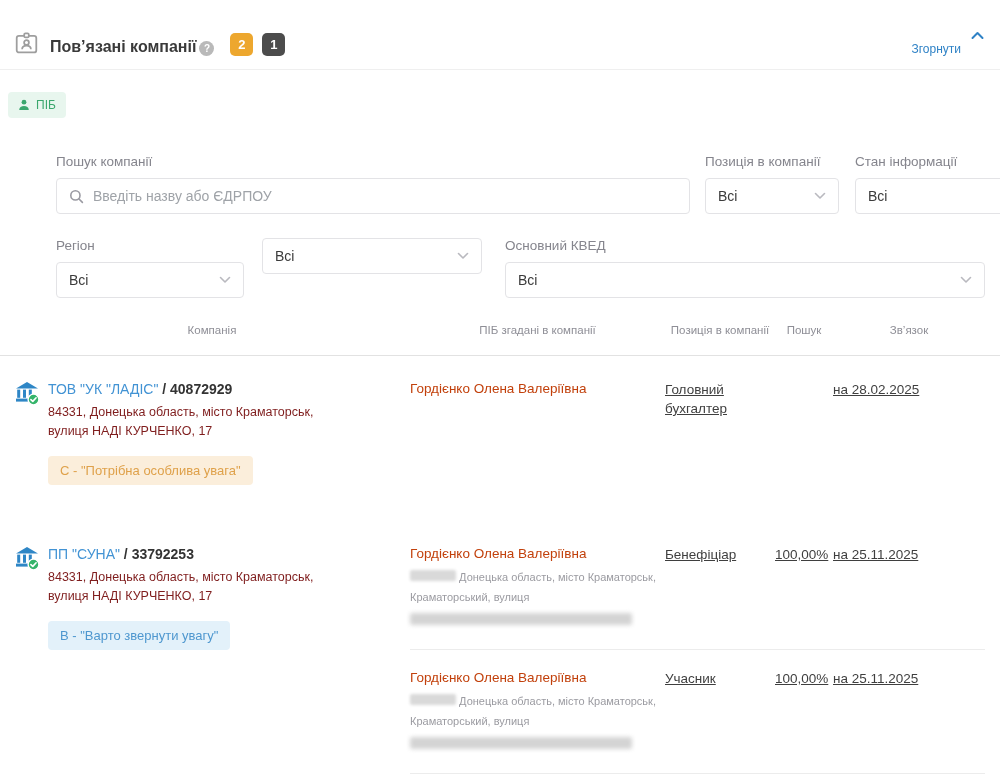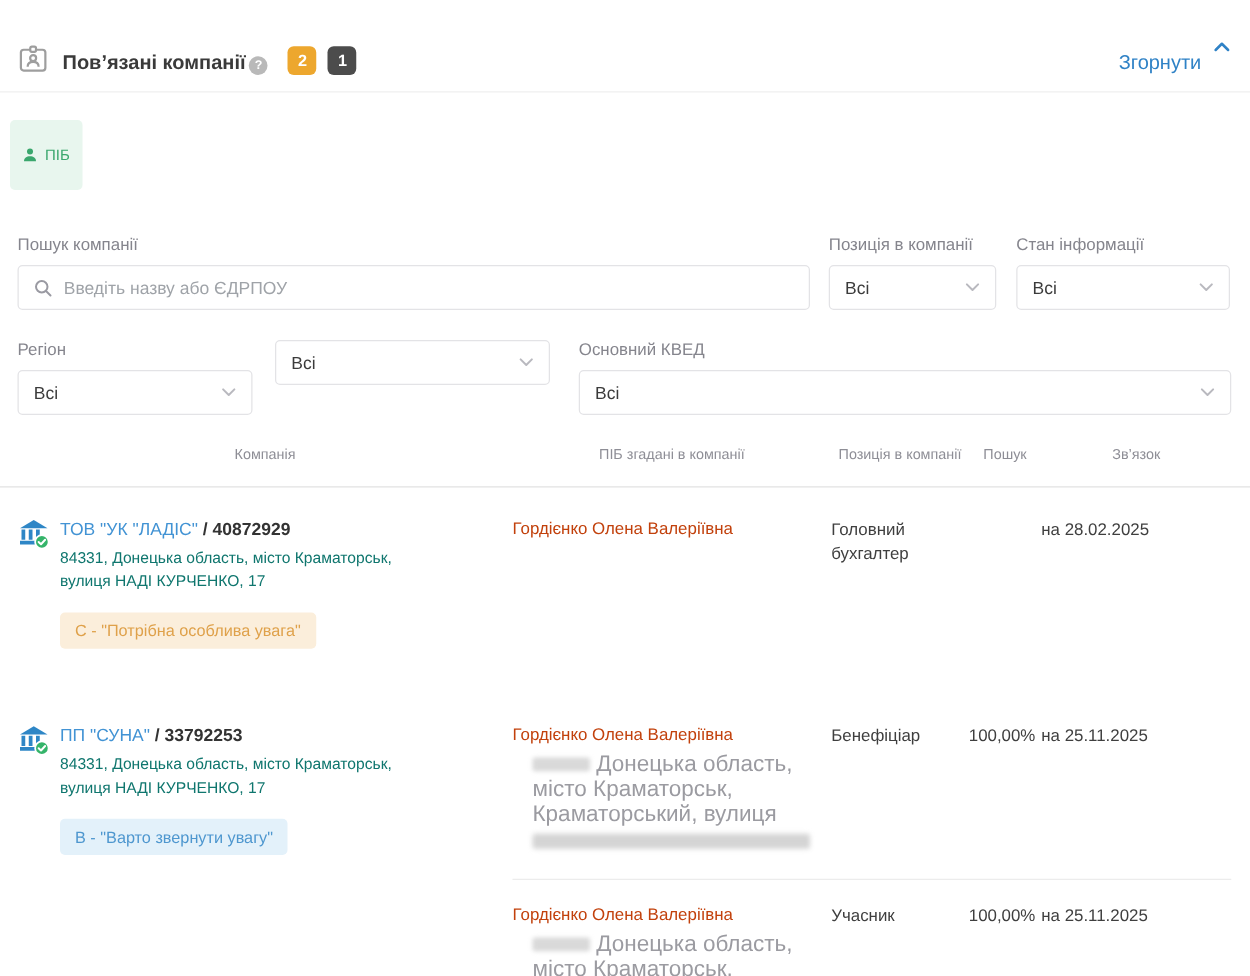--- a/index.html
+++ b/index.html
@@ -22,28 +22,28 @@
   .title-icon{width:25px;height:25px;margin-right:11px;flex:none;display:flex;}
   .panel-title{font-size:16px;font-weight:700;color:#3a3a3a;}
   .help-icon{width:15px;height:15px;border-radius:50%;background:#b9b9b9;color:#fff;
     font-size:10px;font-weight:700;display:flex;align-items:center;justify-content:center;margin-left:3px;}
   .count-badges{display:flex;gap:9px;margin-left:16px;}
   .count-badge{min-width:23px;height:23px;border-radius:5px;color:#fff;font-size:13px;font-weight:700;
     display:flex;align-items:center;justify-content:center;padding:0 5px;}
   .count-badge.orange{background:var(--c-badge_count_orange,#eda72e);}
   .count-badge.dark{background:var(--c-badge_count_dark,#4c4c4c);}
   .collapse-link{margin-left:auto;display:flex;align-items:center;gap:10px;cursor:pointer;}
-  .collapse-label{font-size:16px;color:var(--c-accent_blue,#2f82c6);margin-top:28px;}
+  .collapse-label{font-size:12px;color:var(--c-accent_blue,#2f82c6);margin-top:28px;}
   
   .chip-row{padding:22px 0 0 8px;}
   .chip{display:inline-flex;align-items:center;gap:6px;background:var(--c-chip_green_bg,#e8f6ee);
-    color:var(--c-chip_green_text,#3aa76d);font-size:12px;padding:21px 10px;border-radius:4px;cursor:pointer;}
+    color:var(--c-chip_green_text,#3aa76d);font-size:12px;padding:6px 10px;border-radius:4px;cursor:pointer;}
   
   .filters{padding:36px 15px 0 14px;}
-  .filter-row{display:flex;}
+  .filter-row{display:flex;margin-left:42px;}
   .filter-row.second{margin-top:24px;}
   .filter-label{font-size:13.5px;color:#85858d;margin-bottom:9px;}
   .control{height:36px;border:1px solid #e3e3e6;border-radius:4px;background:#fff;
     display:flex;align-items:center;font-size:14px;color:#3b3b3b;}
   .search-group{width:634px;flex:none;}
   .search-box{padding:0 10px 0 12px;cursor:text;}
   .search-box input{border:none;outline:none;flex:1;font:inherit;font-size:14px;margin-left:9px;color:#3b3b3b;}
   .search-box input::placeholder{color:#9fa3a8;}
   .select{justify-content:space-between;padding:0 12px;cursor:pointer;}
   .pos-group{width:134px;flex:none;margin-left:15px;}
@@ -57,30 +57,30 @@
   .col-h{font-size:11.5px;color:#8e8e96;text-align:center;}
   .table-body{border-bottom:1px solid #e7e7e7;}
   .group{display:flex;padding:24px 15px 0 14px;}
   .group + .group{margin-top:36px;}
   .company-col{width:396px;flex:none;display:flex;align-items:flex-start;}
   .bicon{width:26px;height:25px;flex:none;margin-top:1px;display:flex;}
   .company-text{margin-left:8px;max-width:320px;}
   .company-title{font-size:14px;line-height:18px;}
   .company-link{color:var(--c-link_blue,#4293d4);text-decoration:none;cursor:pointer;}
   .company-num{color:#333;font-weight:700;}
-  .company-address{font-size:12.5px;color:#0f766e;line-height:19px;margin-top:5px;max-width:292px;}
+  .company-address{font-size:12.5px;color:#7f1d1d;line-height:19px;margin-top:5px;max-width:292px;}
   .risk-badge{display:inline-block;font-size:13px;padding:7px 12px;border-radius:4px;margin-top:15px;cursor:pointer;}
   .badge-orange{background:var(--c-risk_orange_bg,#fbeedb);color:var(--c-risk_orange_text,#dfa14a);}
   .badge-blue{background:var(--c-risk_blue_bg,#e3f1fa);color:var(--c-risk_blue_text,#4e97cf);}
   .entries-col{flex:1;}
   .entry{display:grid;grid-template-columns:255px 110px 58px 1fr;padding-bottom:24px;}
   .entry + .entry{border-top:1px solid #ececec;padding-top:19px;}
   .person-name{font-size:13.5px;color:#c2410c;line-height:18px;}
-  .person-address{font-size:18px;color:#9b9ba1;line-height:20px;margin-top:4px;max-width:248px;margin-left:16px;}
-  .pos-cell,.share-cell,.date-cell{font-size:13.5px;color:#3f3f3f;line-height:19px;}
+  .person-address{font-size:11px;color:#9b9ba1;line-height:20px;margin-top:4px;max-width:248px;}
+  .pos-cell,.share-cell,.date-cell{font-size:13.5px;color:#3f3f3f;line-height:19px;text-decoration:underline;}
   .pos-cell{padding-right:10px;}
   .share-cell,.date-cell{white-space:nowrap;}
   .redact{display:inline-block;background:#d9d9d9;border-radius:2px;filter:blur(1.6px);}
   .redact-sm{width:46px;height:11px;vertical-align:baseline;}
   .redact-lg{display:block;width:222px;height:12px;margin-top:6px;filter:blur(2px);background:#d4d4d4;}
   svg{display:block;}
 </style>
 </head>
 <body>
 

